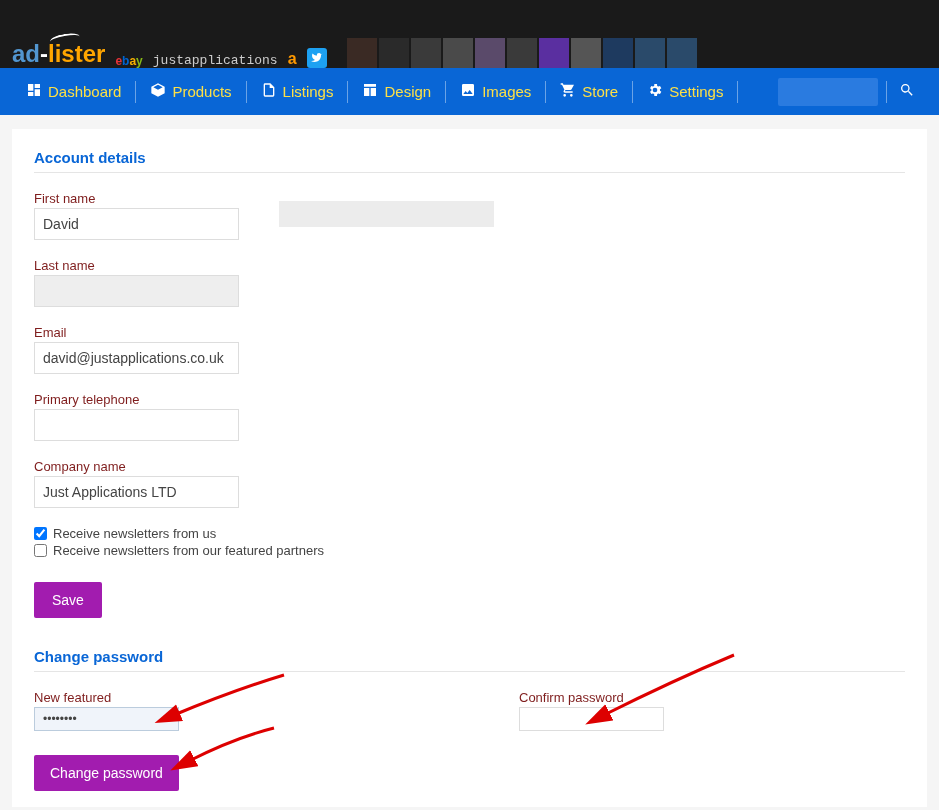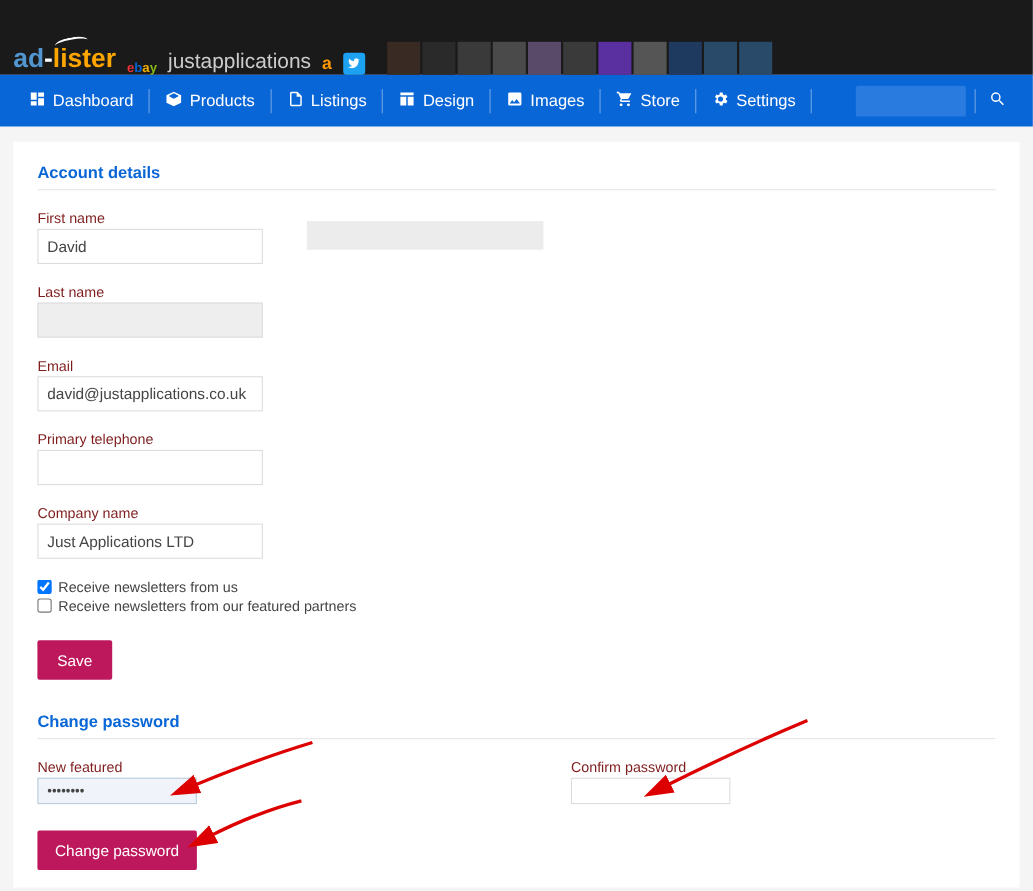--- a/index.html
+++ b/index.html
@@ -10,47 +10,47 @@
   .logo { font-size: 24px; font-weight: bold; display: flex; align-items: center; }
   .logo .seg1 { color: #5296d0; }
   .logo .seg2 { color: #fff; position: relative; }
   .logo .seg3 { color: #ffa500; }
   .logo .arc { position: absolute; top: -6px; left: 10px; width: 30px; height: 10px; border-top: 2px solid #fff; border-radius: 50%; transform: rotate(-10deg);}
   .ebay { font-weight: bold; font-size: 12px; }
   .ebay .e { color: #e53238; }
   .ebay .b { color: #0064d2; }
   .ebay .a { color: #f5af02; }
   .ebay .y { color: #86b817; }
-  .just { color: #ccc; font-size: 19px; }
+  .just { color: #ccc; font-size: 13px; font-family: Liberation Mono, monospace; }
   .amazon { color: #ff9900; font-weight: bold; font-size: 16px; }
   .twitter-icon { background: #1da1f2; color: #fff; width: 20px; height: 20px; display:flex; align-items:center; justify-content:center; border-radius:3px; font-size:12px;}
   .color-swatches { display:flex; gap:2px; margin-left:10px; }
   .swatch { width: 30px; height: 30px; }
   
   
-  .navbar { background: #0966d6; height: 47px; display: flex; align-items: center; padding: 0 12px; color: #ffffff; }
+  .navbar { background: #0966d6; height: 47px; display: flex; align-items: center; padding: 0 12px; color: #fde047; }
   .nav-item { display: flex; align-items: center; gap: 6px; padding: 0 14px; cursor: pointer; font-size: 15px; height: 47px; }
   .nav-sep { width: 1px; height: 22px; background: rgba(255,255,255,0.4); }
   .nav-icon { font-size: 14px; }
   .nav-search-box { background: #2a7be0; width: 100px; height: 28px; margin: 0 8px; border-radius:2px;}
   
   
   .page { background: #fff; margin: 14px 12px 0 12px; padding: 20px 22px 0 22px; }
   .section-title { color: #0966d6; font-weight: bold; font-size: 15px; padding-bottom: 6px; border-bottom: 1px solid #e5e5e5; margin-bottom: 18px; }
   
   .field-row { margin-bottom: 18px; position: relative; }
   .field-label { font-size: 13px; color: #7f1d1d; margin-bottom: 2px; display: block; }
   .field-input { width: 205px; height: 32px; border: 1px solid #ddd; padding: 8px 8px; font-size: 14px; color: #444; background:#fff;}
   .grey-patch { position:absolute; left: 245px; top: 10px; width: 215px; height: 26px; background: #ececec; }
   .redacted { background:#eee; color:#eee; }
   
   .checkbox-row { display:flex; align-items:center; gap:6px; font-size:13px; color:#444; margin-bottom:2px;}
   .checkbox-row input { width:13px; height:13px; }
   
-  .btn { background: #be185d; color:#fff; border:none; padding: 10px 18px; font-size:14px; cursor:pointer; border-radius:2px;}
+  .btn { background: #a21caf; color:#fff; border:none; padding: 10px 18px; font-size:14px; cursor:pointer; border-radius:2px;}
   .btn-save { margin-top: 22px; margin-bottom: 30px; }
   
   .password-row { display:flex; gap: 340px; margin-top: 4px; position:relative;}
   .pw-field .field-input { width: 145px; height: 24px; font-size:12px; background:#f0f4fa; border:1px solid #bcd;}
   .pw-field.confirm .field-input { background:#fff; border:1px solid #ddd; width:145px;}
   
   .btn-changepw { margin-top: 24px; margin-bottom: 16px; padding: 10px 16px;}
   
   
   .arrow { position:absolute; pointer-events:none; }

